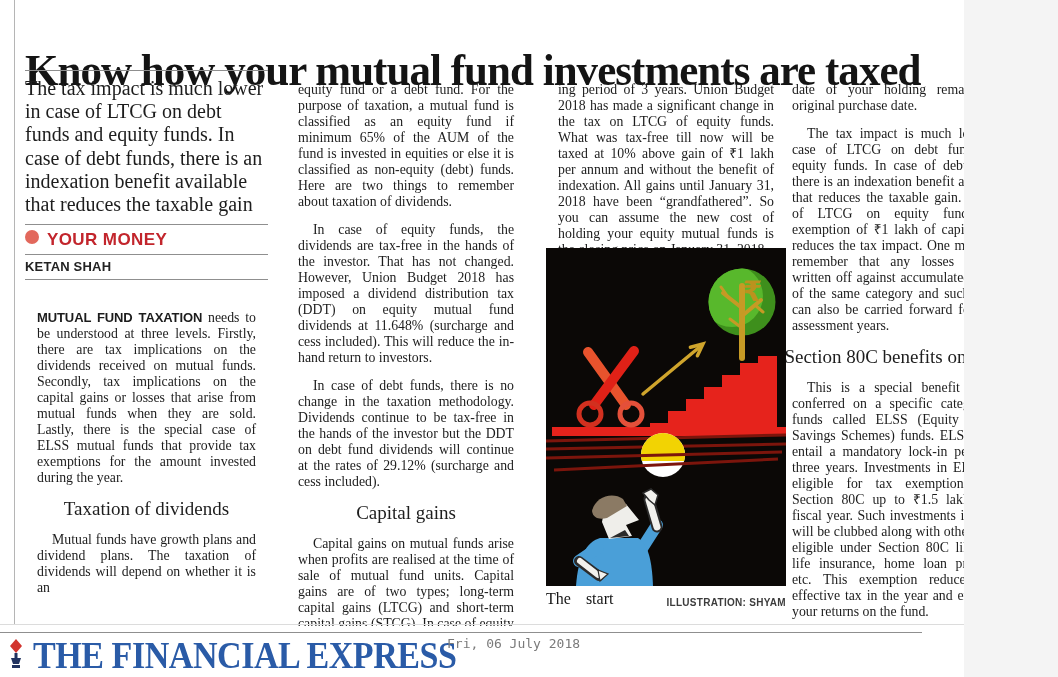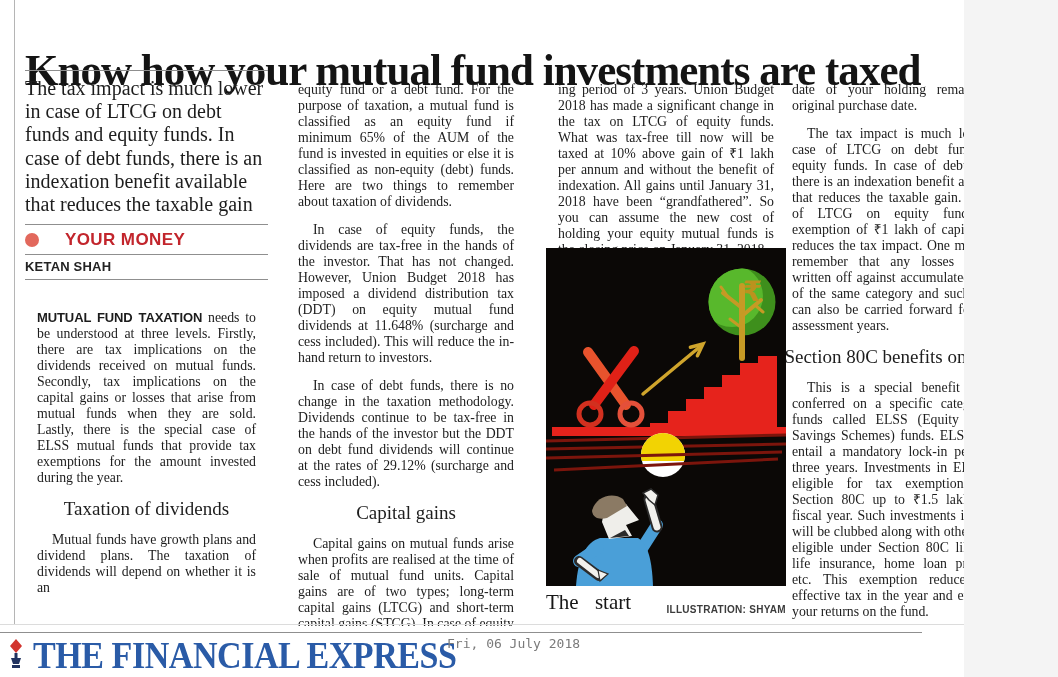--- a/index.html
+++ b/index.html
@@ -14,40 +14,40 @@
 
   
   .col{position:absolute;top:70px;height:556px;overflow:hidden;}
   #col1{left:25px;width:243px;}
   #col2{left:286px;width:240px;}
   #col3{left:546px;width:240px;}
   #col4{left:780px;width:240px;}
 
   .rule{border-top:1px solid #8f8f8f;height:0;margin:0;}
   .standfirst{font-size:20px;line-height:23.2px;color:#1d1d1d;margin:6px 0 8px;}
-  .section-row{display:flex;align-items:center;gap:26px;margin:5px 0 4px;}
+  .section-row{display:flex;gap:8px;margin:5px 0 4px;}
   .dot{width:14px;height:14px;border-radius:50%;background:#e2685c;flex:none;}
   .section-label{font-family:"Liberation Sans",sans-serif;font-weight:bold;
     font-size:17px;letter-spacing:.4px;color:#c2252c;}
   .byline{font-family:"Liberation Sans",sans-serif;font-weight:bold;font-size:13px;
     letter-spacing:.2px;color:#222;padding:4px 0 5px;}
 
   .body p{margin:12px;font-size:13.8px;line-height:16px;text-align:justify;}
   .body p.ind{text-indent:15px;}
   .lead-in{font-family:"Liberation Sans",sans-serif;font-weight:bold;font-size:13px;letter-spacing:-.1px;}
   .subhead{font-size:19px;line-height:22px;font-weight:400;color:#1d1d1d;margin:10px 0 4px;text-align:center;}
   #col1 .body{margin-top:30px;}
 
   .attribution{margin-top:14px;text-align:right;font-size:11px;line-height:17.5px;color:#1c1c1c;}
 
   
   #illus-wrap{position:absolute;left:546px;top:248px;width:240px;height:338px;}
   #caption-row{position:absolute;left:546px;top:590px;width:240px;display:flex;
     justify-content:space-between;align-items:flex-end;}
-  .caption{font-size:21px;word-spacing:11px;color:#171717;}
+  .caption{font-size:16px;word-spacing:11px;color:#171717;}
   .credit{font-family:"Liberation Sans",sans-serif;font-weight:bold;font-size:10px;
     letter-spacing:.3px;color:#3c3c3c;}
 
   
   #footer-sep-light{position:absolute;left:0;top:624px;width:1058px;height:1px;background:#dcdcdc;}
   #footer-sep{position:absolute;left:0;top:632px;width:922px;height:1px;background:#8f8f8f;}
   #masthead-icon{position:absolute;left:8px;top:638px;}
   #masthead{position:absolute;left:33px;top:634px;font-family:"Liberation Serif",serif;
     font-weight:bold;font-size:37px;letter-spacing:-.5px;color:#2a5ba7;white-space:nowrap;
     transform:scaleX(.92);transform-origin:left top;}

